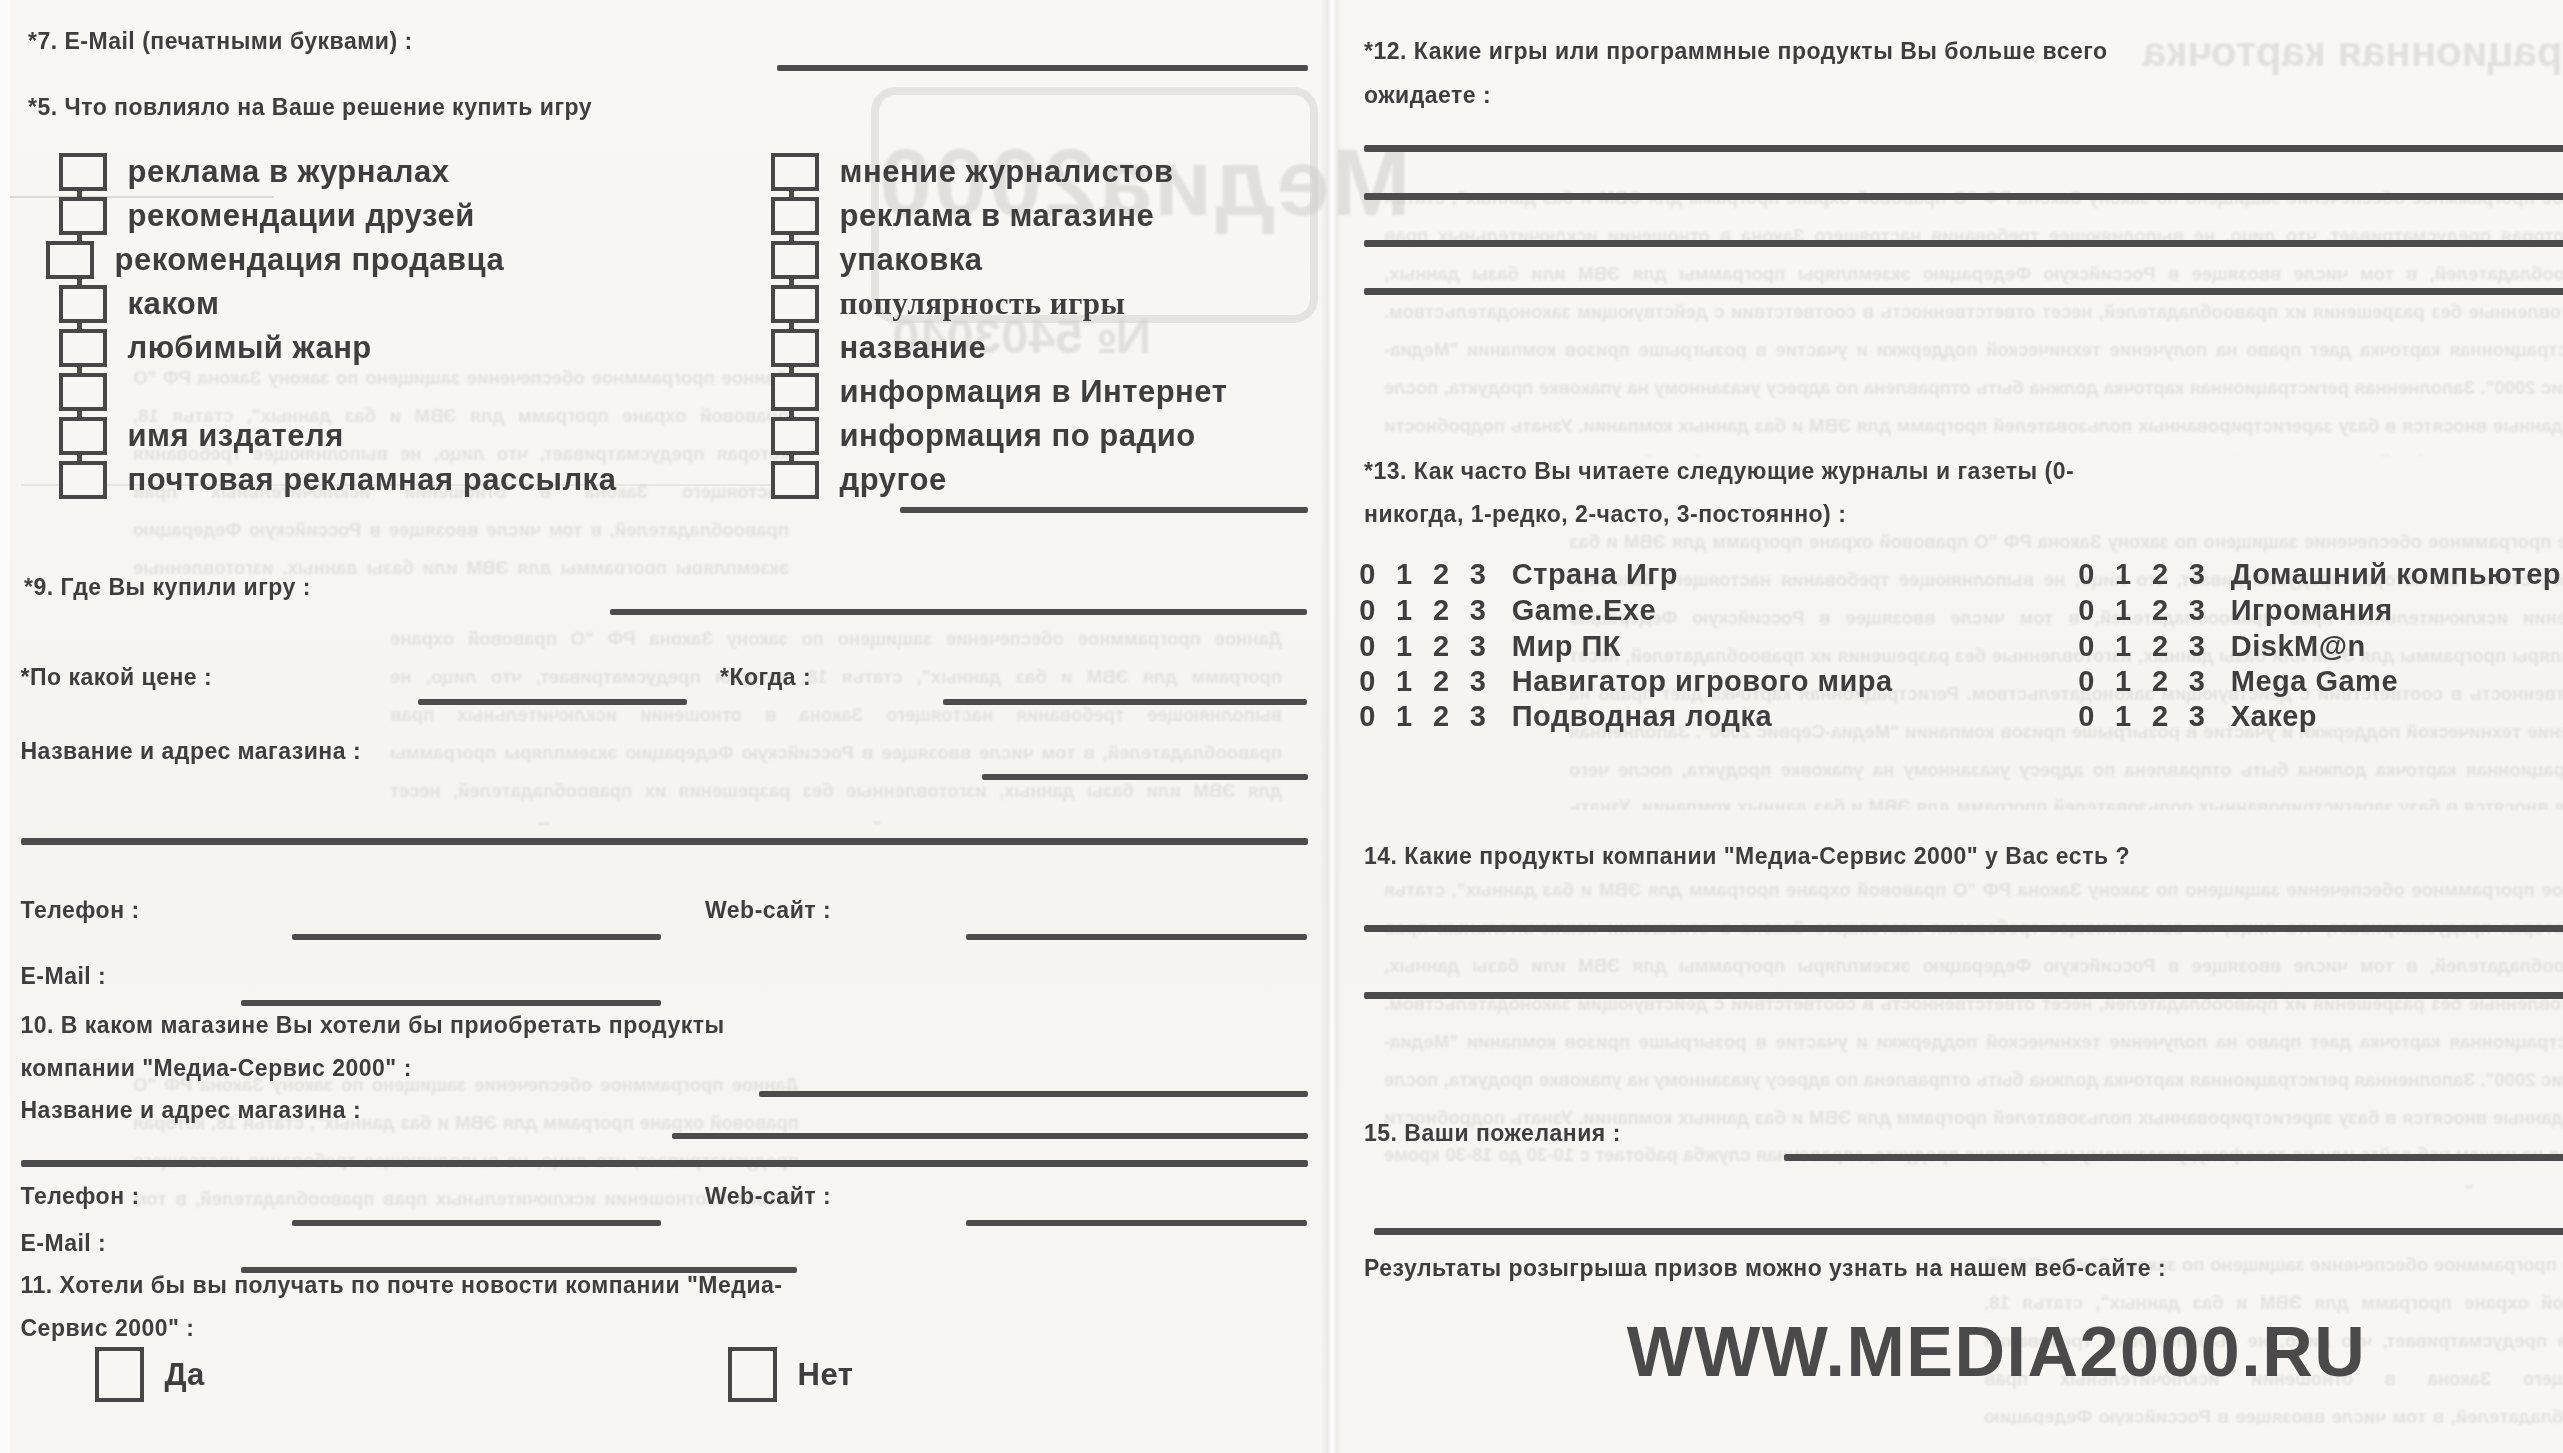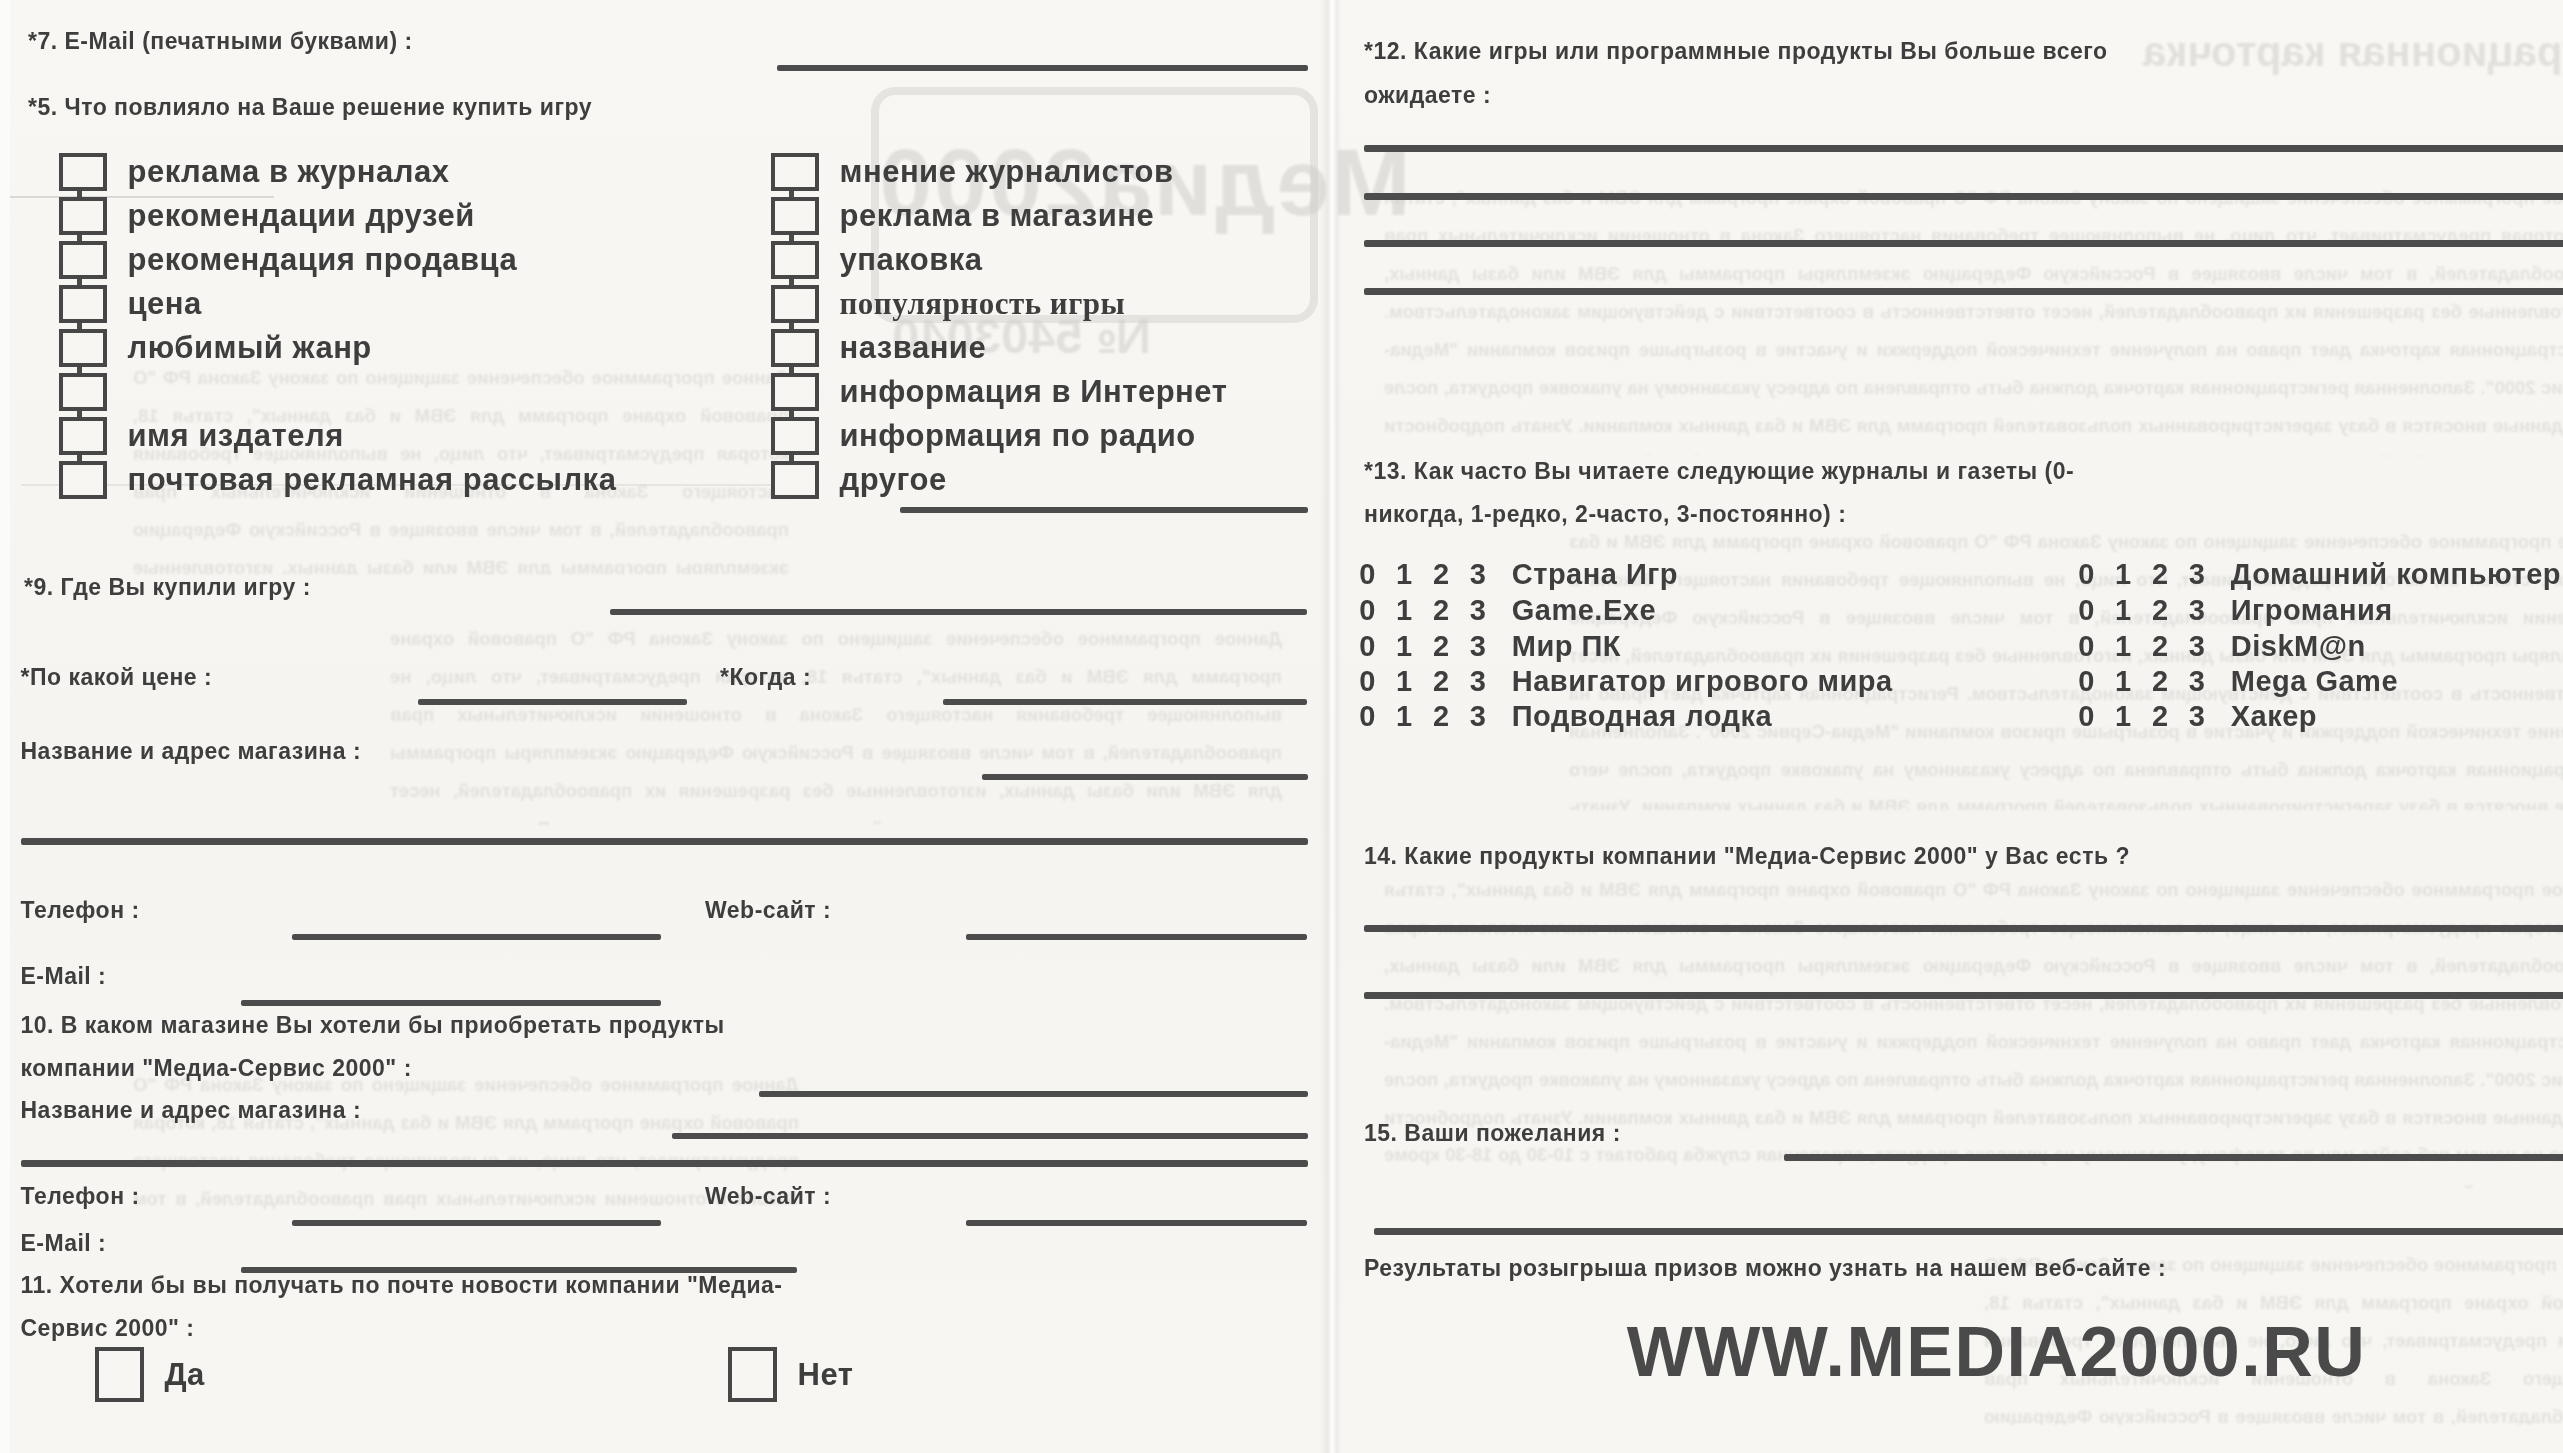--- a/index.html
+++ b/index.html
@@ -66,27 +66,27 @@
     <div class="spine" style="left:789px;top:164px;height:323px;"></div>
 
     <div class="cbi" style="left:59px;top:154px;">
         <span class="cb"></span>
         <span class="cbl">реклама в журналах</span>
       </div>
     <div class="cbi" style="left:59px;top:198px;">
         <span class="cb"></span>
         <span class="cbl">рекомендации друзей</span>
       </div>
-    <div class="cbi" style="left:59px;top:242px;align-items:center;">
+    <div class="cbi" style="left:46px;top:242px;align-items:center;">
         <span class="cb"></span>
         <span class="cbl">рекомендация продавца</span>
       </div>
     <div class="cbi" style="left:59px;top:286px;">
         <span class="cb"></span>
-        <span class="cbl">цена</span>
+        <span class="cbl">каком</span>
       </div>
     <div class="cbi" style="left:59px;top:330px;">
         <span class="cb"></span>
         <span class="cbl">любимый жанр</span>
       </div>
     <div class="cbi" style="left:59px;top:374px;">
         <span class="cb"></span>
       </div>
     <div class="cbi" style="left:59px;top:418px;">
         <span class="cb"></span>

